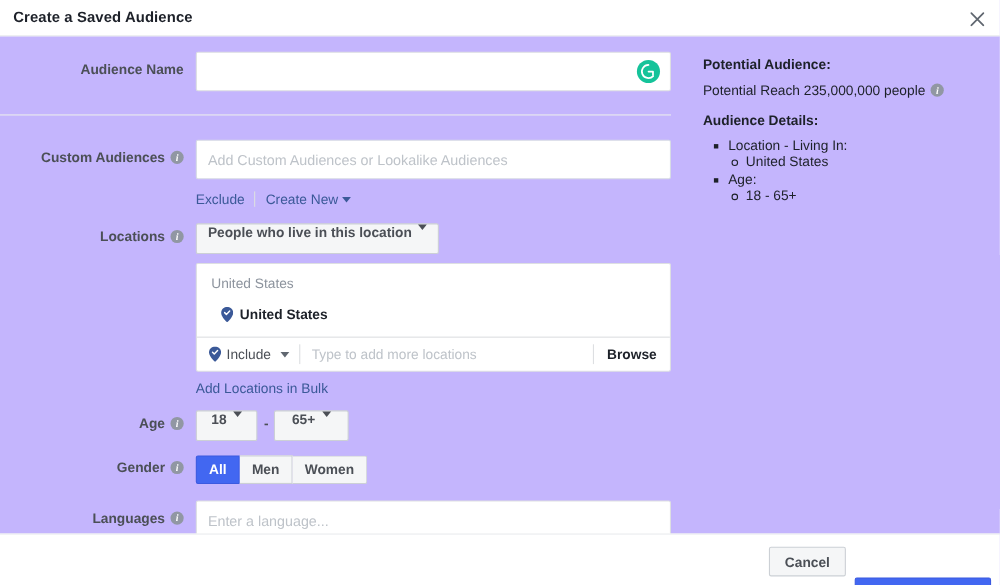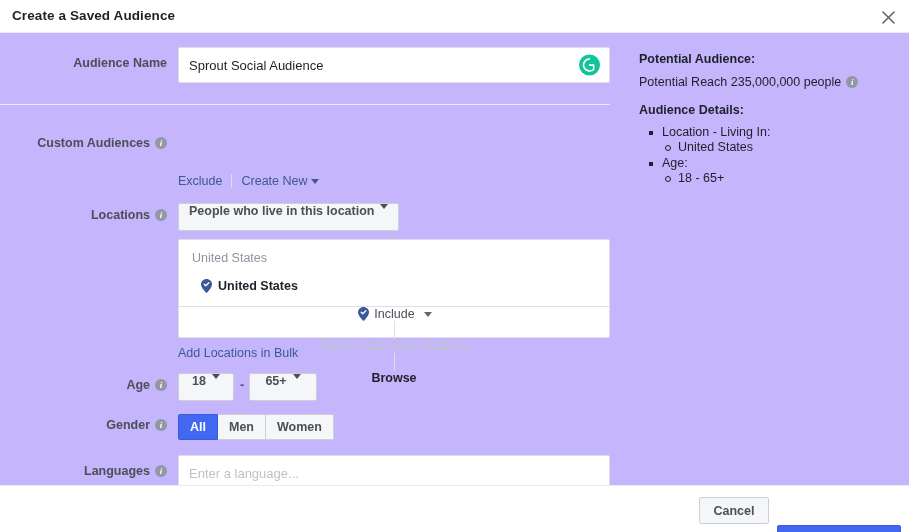--- a/index.html
+++ b/index.html
@@ -88,21 +88,21 @@
     position: absolute; border: 1px solid #dddfe2; background: #fff; border-radius: 2px;
   }
   .loc-heading { position: absolute; left: 13px; top: 11px; font-size: 12.5px; color: #8d949e; }
   .loc-item {
     position: absolute; left: 22px; top: 39px;
     display: flex; align-items: center; gap: 6px;
     font-size: 12.5px; font-weight: bold; color: #1d2129;
   }
   .loc-footer {
     position: absolute; left: 0; right: 0; bottom: 0; height: 31px;
-    border-top: 1px solid #dddfe2; display: flex; align-items: center; flex-direction: column;
+    border-top: 1px solid #dddfe2; display: flex; align-items: center;
   }
   .include-sel {
     display: flex; align-items: center; gap: 5px; padding: 0 9px 0 11px;
     font-size: 12.5px; color: #4b4f56; cursor: pointer; height: 100%;
   }
   .vsep { width: 1px; height: 18px; background: #dddfe2; flex: 0 0 auto; }
   .loc-typeahead {
     flex: 1 1 auto; padding: 0 10px; font-size: 12.5px; color: #bec3c9; cursor: text;
   }
   .browse-btn {
@@ -172,36 +172,38 @@
 
   <div class="body">
 
     <div class="form-col">
 
       <div class="row" style="top:14px;height:36px;">
         <div class="lbl-wrap" style="top:9px;">
           <span>Audience Name</span>
         </div>
         <div class="text-input" style="left:178px;top:0;width:432px;height:36px;">
-          <span class="input-value">Sprout Social Audience</span>
           <span class="grammarly">
             <svg width="15" height="15" viewBox="0 0 16 16" aria-hidden="true">
               <path d="M8 1.6a6.4 6.4 0 1 0 4.6 10.9" fill="none" stroke="#ffffff" stroke-width="1.7" stroke-linecap="round"></path>
               <path d="M8.1 8.1h4.3v3.2" fill="none" stroke="#ffffff" stroke-width="1.7" stroke-linecap="round" stroke-linejoin="round"></path>
             </svg>
           </span>
         </div>
       </div>
 
       <div class="divider" style="top:71px;"></div>
 
       <div class="row" style="top:94px;height:36px;">
         <div class="lbl-wrap" style="top:9px;">
           <span>Custom Audiences</span>
           <span class="info-icon">i</span>
+        </div>
+        <div class="text-input" style="left:178px;top:0;width:432px;height:36px;border-color:#d7dce5;">
+          <span class="input-placeholder">Add Custom Audiences or Lookalike Audiences</span>
         </div>
       </div>
 
       <div class="row" style="top:141px;height:18px;">
         <div style="position:absolute;left:178px;top:0;display:flex;align-items:center;gap:9px;">
           <span class="link">Exclude</span>
           <span class="vsep" style="height:14px;"></span>
           <span class="link">
             <span>Create New</span><span class="caret"></span>
           </span>

